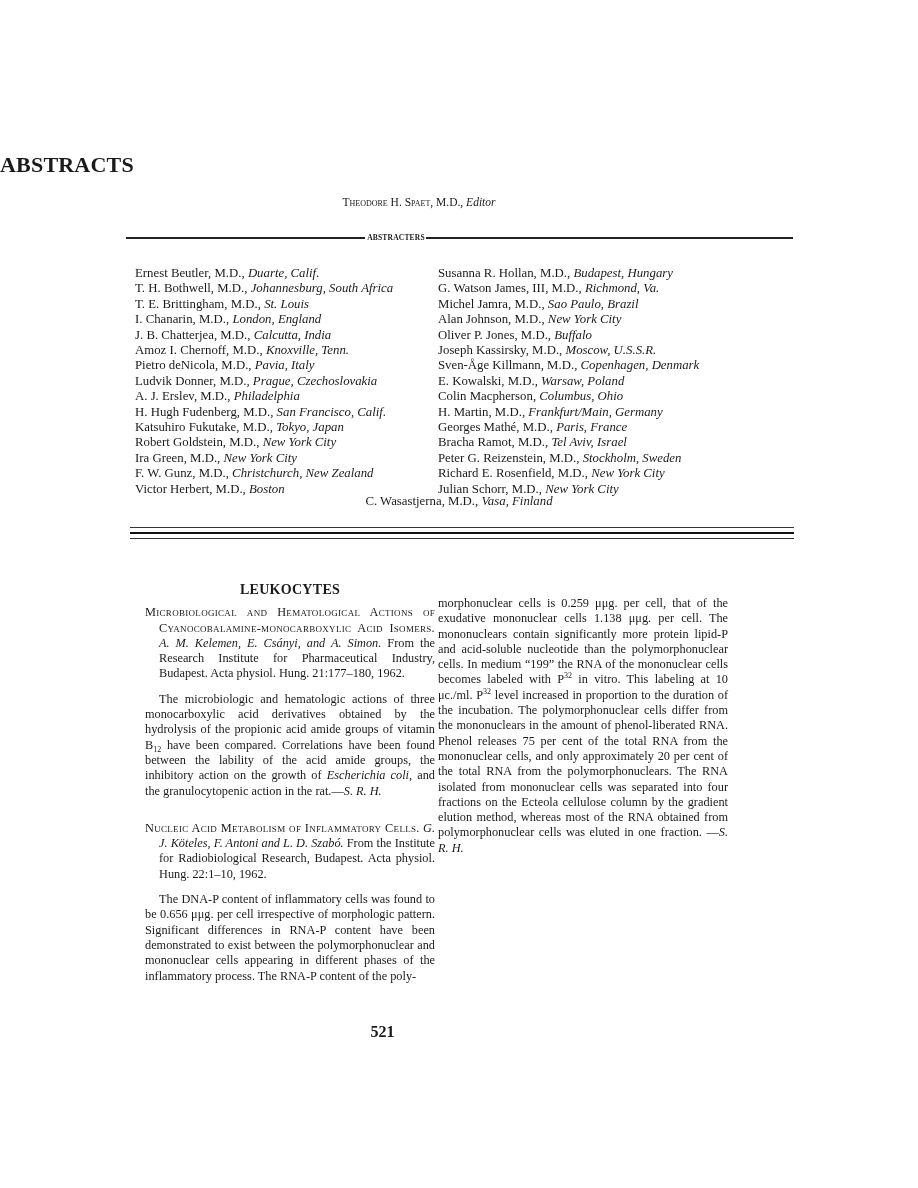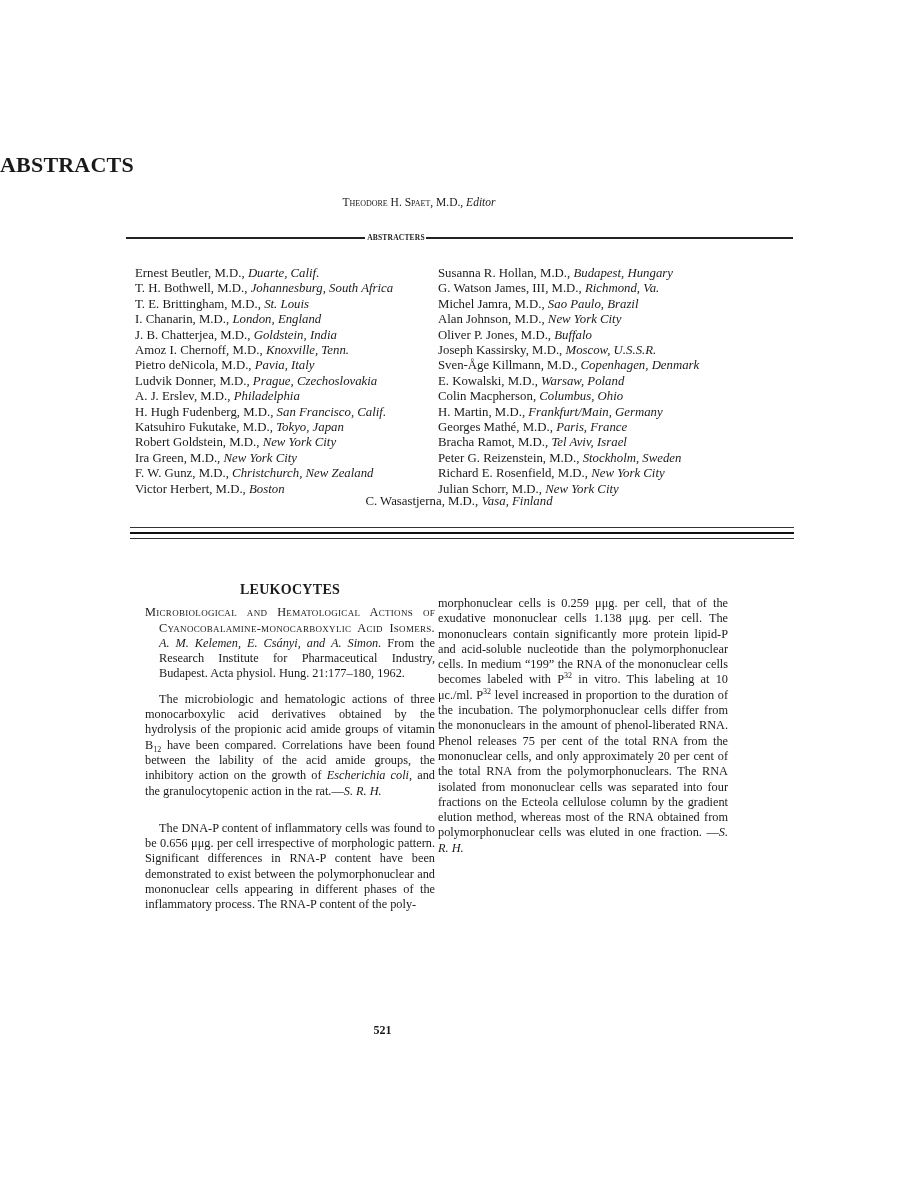--- a/index.html
+++ b/index.html
@@ -60,21 +60,21 @@
   }
   .citation .cite-title { font-variant: small-caps; letter-spacing: 0.3px; }
   .citation .cite-authors { font-style: italic; }
   .abstract-body { text-indent: 14px; margin: 0 0 22px 0; }
   .abstract-body .sig { font-style: italic; }
   .abstract-body i { font-style: italic; }
   .continued { margin: 0 0 22px 0; }
   sup, sub { font-size: 8px; line-height: 0; }
   .page-number {
     position: absolute; top: 1023px; left: 0; width: 765px; text-align: center;
-    font-size: 12px; font-weight: bold;
+    font-size: 16px; font-weight: bold;
   }
 </style>
 </head>
 <body>
 
 <div class="title">ABSTRACTS</div>
 
 <div class="editor">
   <span class="sc">Theodore H. Spaet, M.D.,</span>
   <i>Editor</i>
@@ -84,21 +84,21 @@
   <div class="line left"></div>
   <div class="label">ABSTRACTERS</div>
   <div class="line right"></div>
 </div>
 
 <div class="abstracters-col left" id="abs-left">
     <div class="abstracter"><span>Ernest Beutler, M.D.,</span> <i>Duarte, Calif.</i></div>
     <div class="abstracter"><span>T. H. Bothwell, M.D.,</span> <i>Johannesburg, South Africa</i></div>
     <div class="abstracter"><span>T. E. Brittingham, M.D.,</span> <i>St. Louis</i></div>
     <div class="abstracter"><span>I. Chanarin, M.D.,</span> <i>London, England</i></div>
-    <div class="abstracter"><span>J. B. Chatterjea, M.D.,</span> <i>Goldstein, India</i></div>
+    <div class="abstracter"><span>J. B. Chatterjea, M.D.,</span> <i>Calcutta, India</i></div>
     <div class="abstracter"><span>Amoz I. Chernoff, M.D.,</span> <i>Knoxville, Tenn.</i></div>
     <div class="abstracter"><span>Pietro deNicola, M.D.,</span> <i>Pavia, Italy</i></div>
     <div class="abstracter"><span>Ludvik Donner, M.D.,</span> <i>Prague, Czechoslovakia</i></div>
     <div class="abstracter"><span>A. J. Erslev, M.D.,</span> <i>Philadelphia</i></div>
     <div class="abstracter"><span>H. Hugh Fudenberg, M.D.,</span> <i>San Francisco, Calif.</i></div>
     <div class="abstracter"><span>Katsuhiro Fukutake, M.D.,</span> <i>Tokyo, Japan</i></div>
     <div class="abstracter"><span>Robert Goldstein, M.D.,</span> <i>New York City</i></div>
     <div class="abstracter"><span>Ira Green, M.D.,</span> <i>New York City</i></div>
     <div class="abstracter"><span>F. W. Gunz, M.D.,</span> <i>Christchurch, New Zealand</i></div>
     <div class="abstracter"><span>Victor Herbert, M.D.,</span> <i>Boston</i></div>
@@ -135,20 +135,25 @@
 
   <div class="citation">
     <span class="cite-title">Microbiological and Hematological Actions of Cyanocobalamine-monocarboxylic Acid Isomers.</span>
     <span class="cite-authors">A. M. Kelemen, E. Csányi, and A. Simon.</span>
     <span>From the Research Institute for Pharmaceutical Industry, Budapest. Acta physiol. Hung. 21:177–180, 1962.</span>
   </div>
   <div class="abstract-body">
     <span>The microbiologic and hematologic actions of three monocarboxylic acid derivatives obtained by the hydrolysis of the propionic acid amide groups of vitamin B</span><sub>12</sub><span> have been compared. Correlations have been found between the lability of the acid amide groups, the inhibitory action on the growth of </span><i>Escherichia coli</i><span>, and the granulocytopenic action in the rat.—</span><span class="sig">S. R. H.</span>
   </div>
 
+  <div class="citation">
+    <span class="cite-title">Nucleic Acid Metabolism of Inflammatory Cells.</span>
+    <span class="cite-authors">G. J. Köteles, F. Antoni and L. D. Szabó.</span>
+    <span>From the Institute for Radiobiological Research, Budapest. Acta physiol. Hung. 22:1–10, 1962.</span>
+  </div>
   <div class="abstract-body">
     <span>The DNA-P content of inflammatory cells was found to be 0.656 μμg. per cell irrespective of morphologic pattern. Significant differences in RNA-P content have been demonstrated to exist between the polymorphonuclear and mononuclear cells appearing in different phases of the inflammatory process. The RNA-P content of the poly-</span>
   </div>
 </div>
 
 <div class="column right">
   <div class="continued">
     <span>morphonuclear cells is 0.259 μμg. per cell, that of the exudative mononuclear cells 1.138 μμg. per cell. The mononuclears contain significantly more protein lipid-P and acid-soluble nucleotide than the polymorphonuclear cells. In medium “199” the RNA of the mononuclear cells becomes labeled with P</span><sup>32</sup><span> in vitro. This labeling at 10 μc./ml. P</span><sup>32</sup><span> level increased in proportion to the duration of the incubation. The polymorphonuclear cells differ from the mononuclears in the amount of phenol-liberated RNA. Phenol releases 75 per cent of the total RNA from the mononuclear cells, and only approximately 20 per cent of the total RNA from the polymorphonuclears. The RNA isolated from mononuclear cells was separated into four fractions on the Ecteola cellulose column by the gradient elution method, whereas most of the RNA obtained from polymorphonuclear cells was eluted in one fraction. —</span><i>S. R. H.</i>
   </div>
 

